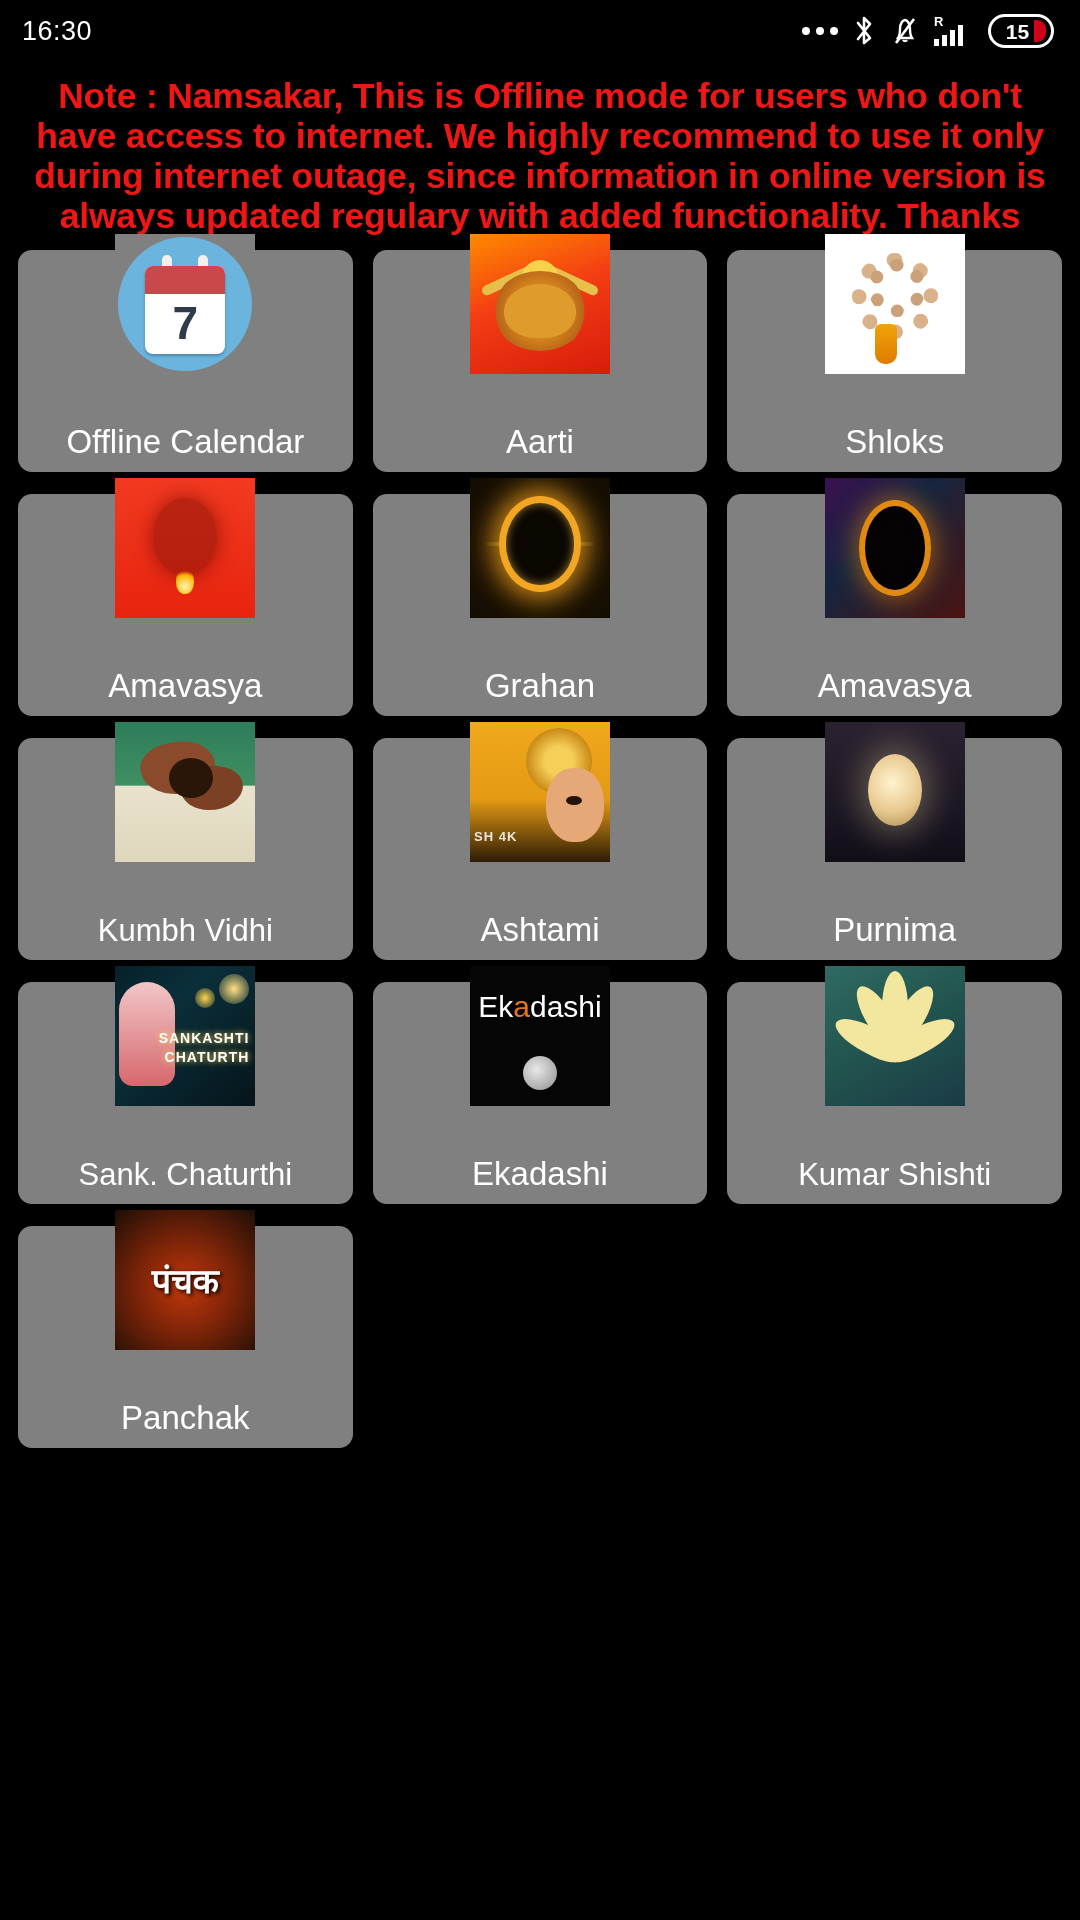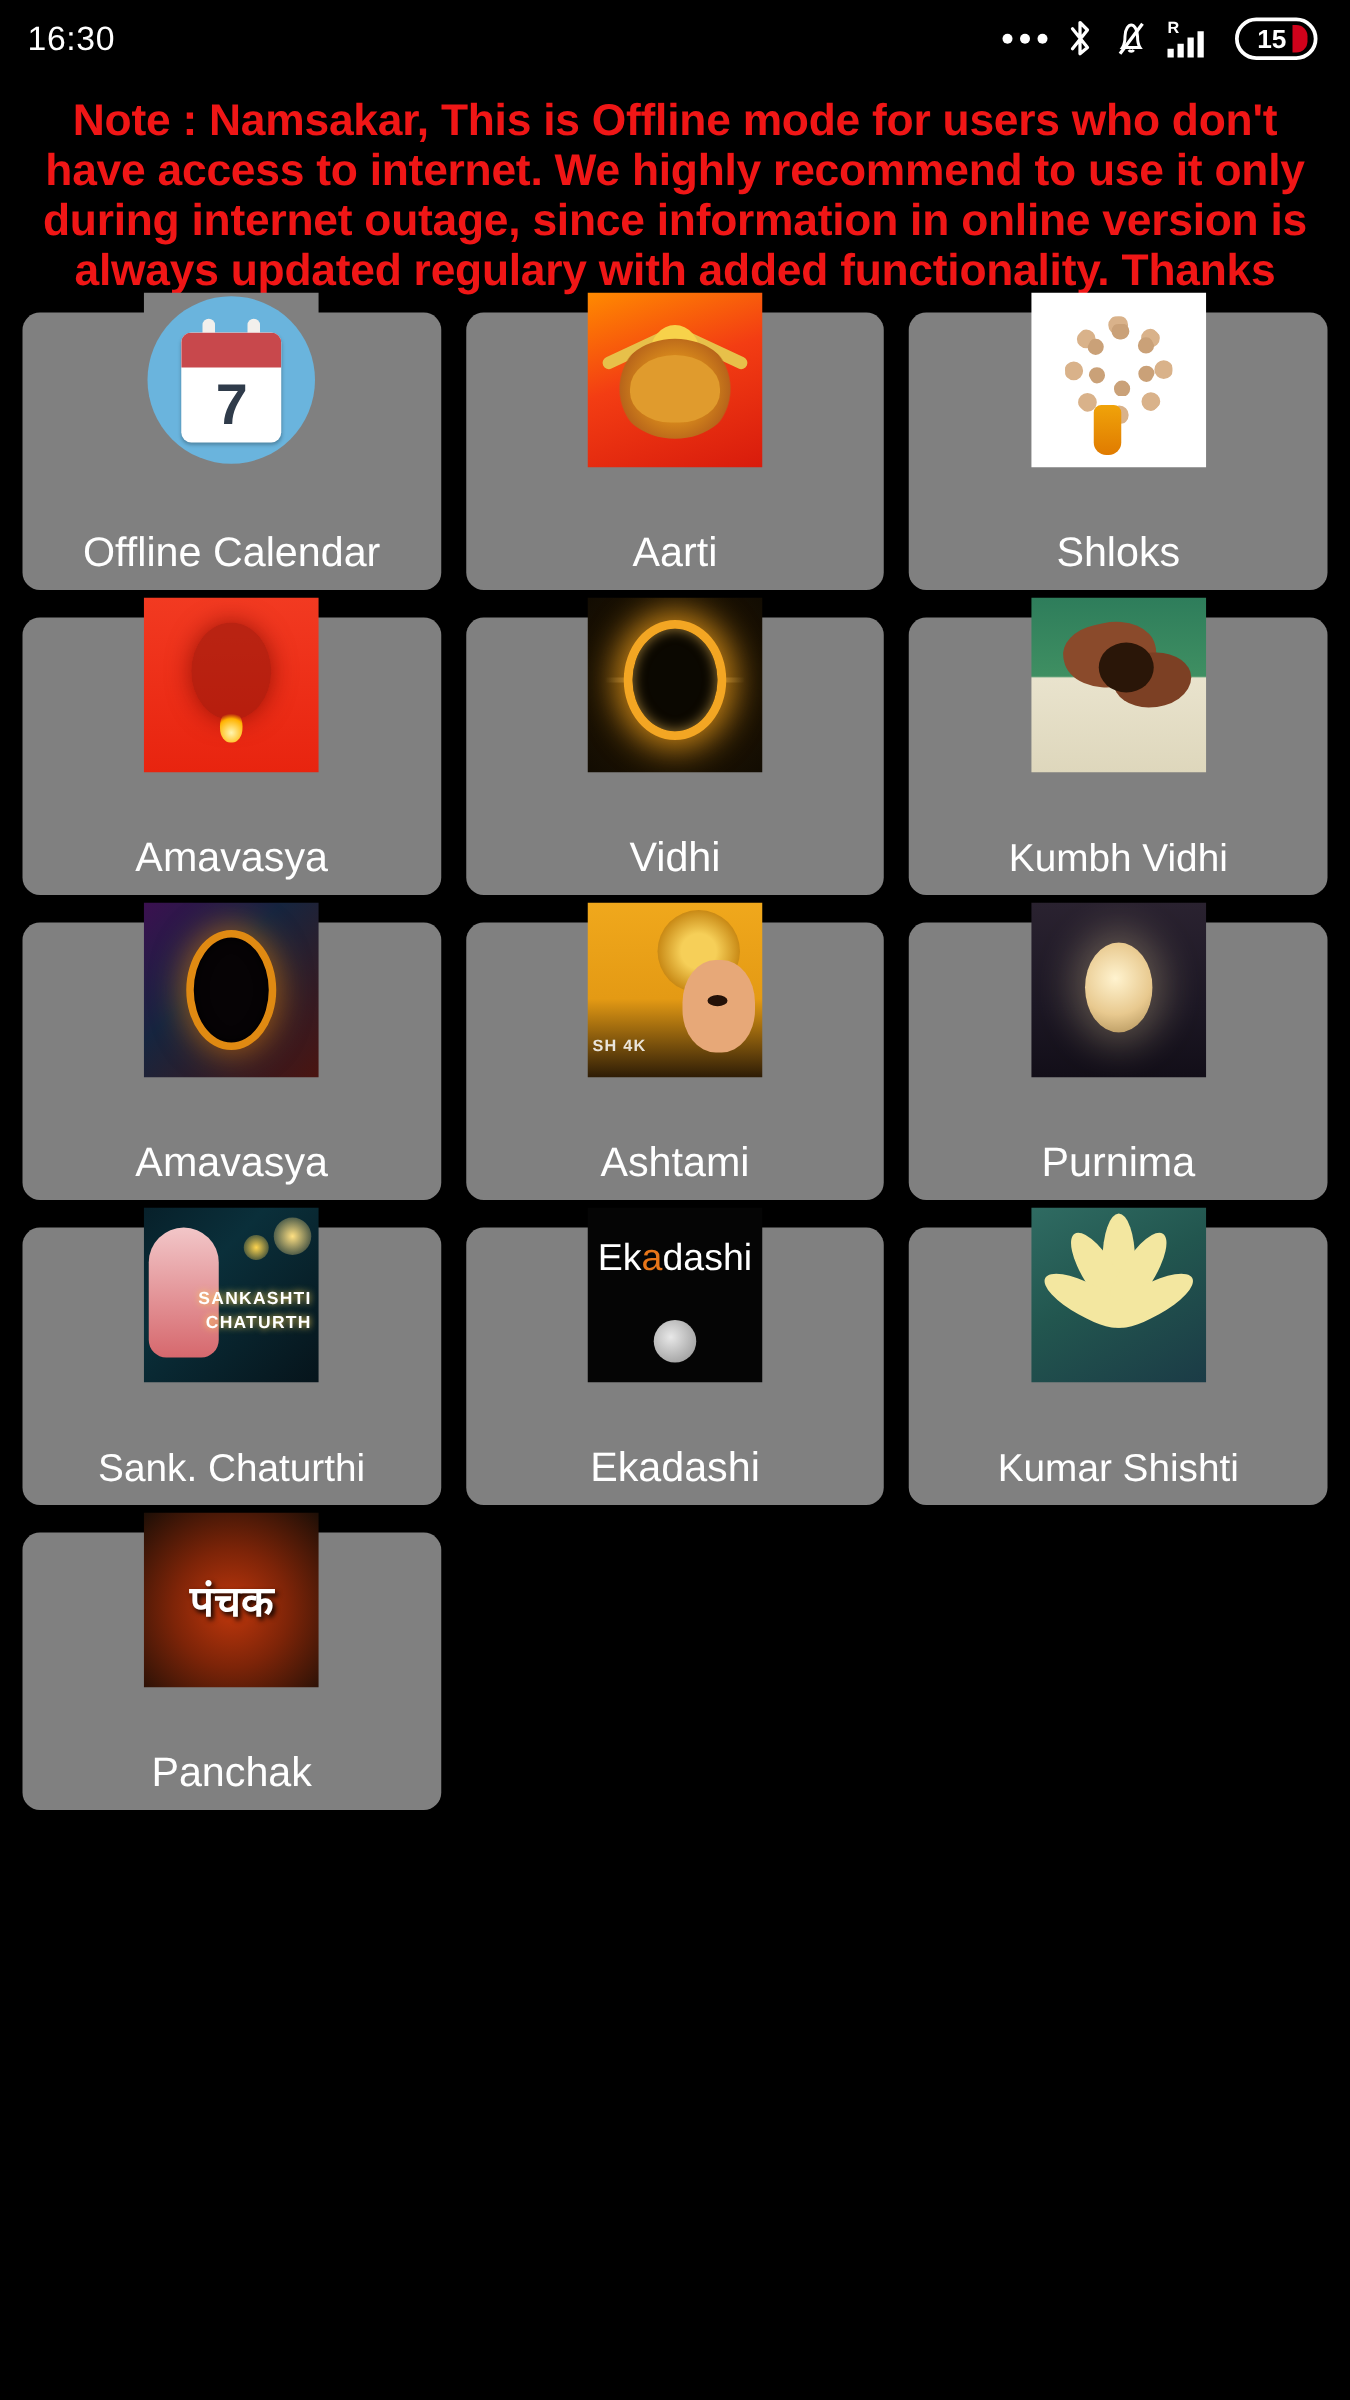--- a/index.html
+++ b/index.html
@@ -296,41 +296,41 @@
       <div class="tile-label">Amavasya</div>
     </div>
 
     <div class="tile">
       <div class="thumbwrap">
         <div class="thumb t-grahan">
           <div class="flare"></div>
             <div class="ring"></div>
         </div>
       </div>
-      <div class="tile-label">Vidhi</div>
+      <div class="tile-label">Grahan</div>
+    </div>
+
+    <div class="tile">
+      <div class="thumbwrap">
+        <div class="thumb t-amav">
+          <div class="ring"></div>
+        </div>
+      </div>
+      <div class="tile-label">Amavasya</div>
     </div>
 
     <div class="tile wide">
       <div class="thumbwrap">
         <div class="thumb t-kumbh">
           <div class="hand"></div>
             <div class="hand2"></div>
             <div class="pot"></div>
         </div>
       </div>
       <div class="tile-label">Kumbh Vidhi</div>
-    </div>
-
-    <div class="tile">
-      <div class="thumbwrap">
-        <div class="thumb t-amav">
-          <div class="ring"></div>
-        </div>
-      </div>
-      <div class="tile-label">Amavasya</div>
     </div>
 
     <div class="tile">
       <div class="thumbwrap">
         <div class="thumb t-ashtami">
           <div class="crown"></div>
             <div class="faceo"></div>
             <div class="eye"></div>
           <div class="txt">SH 4K</div>
         </div>

